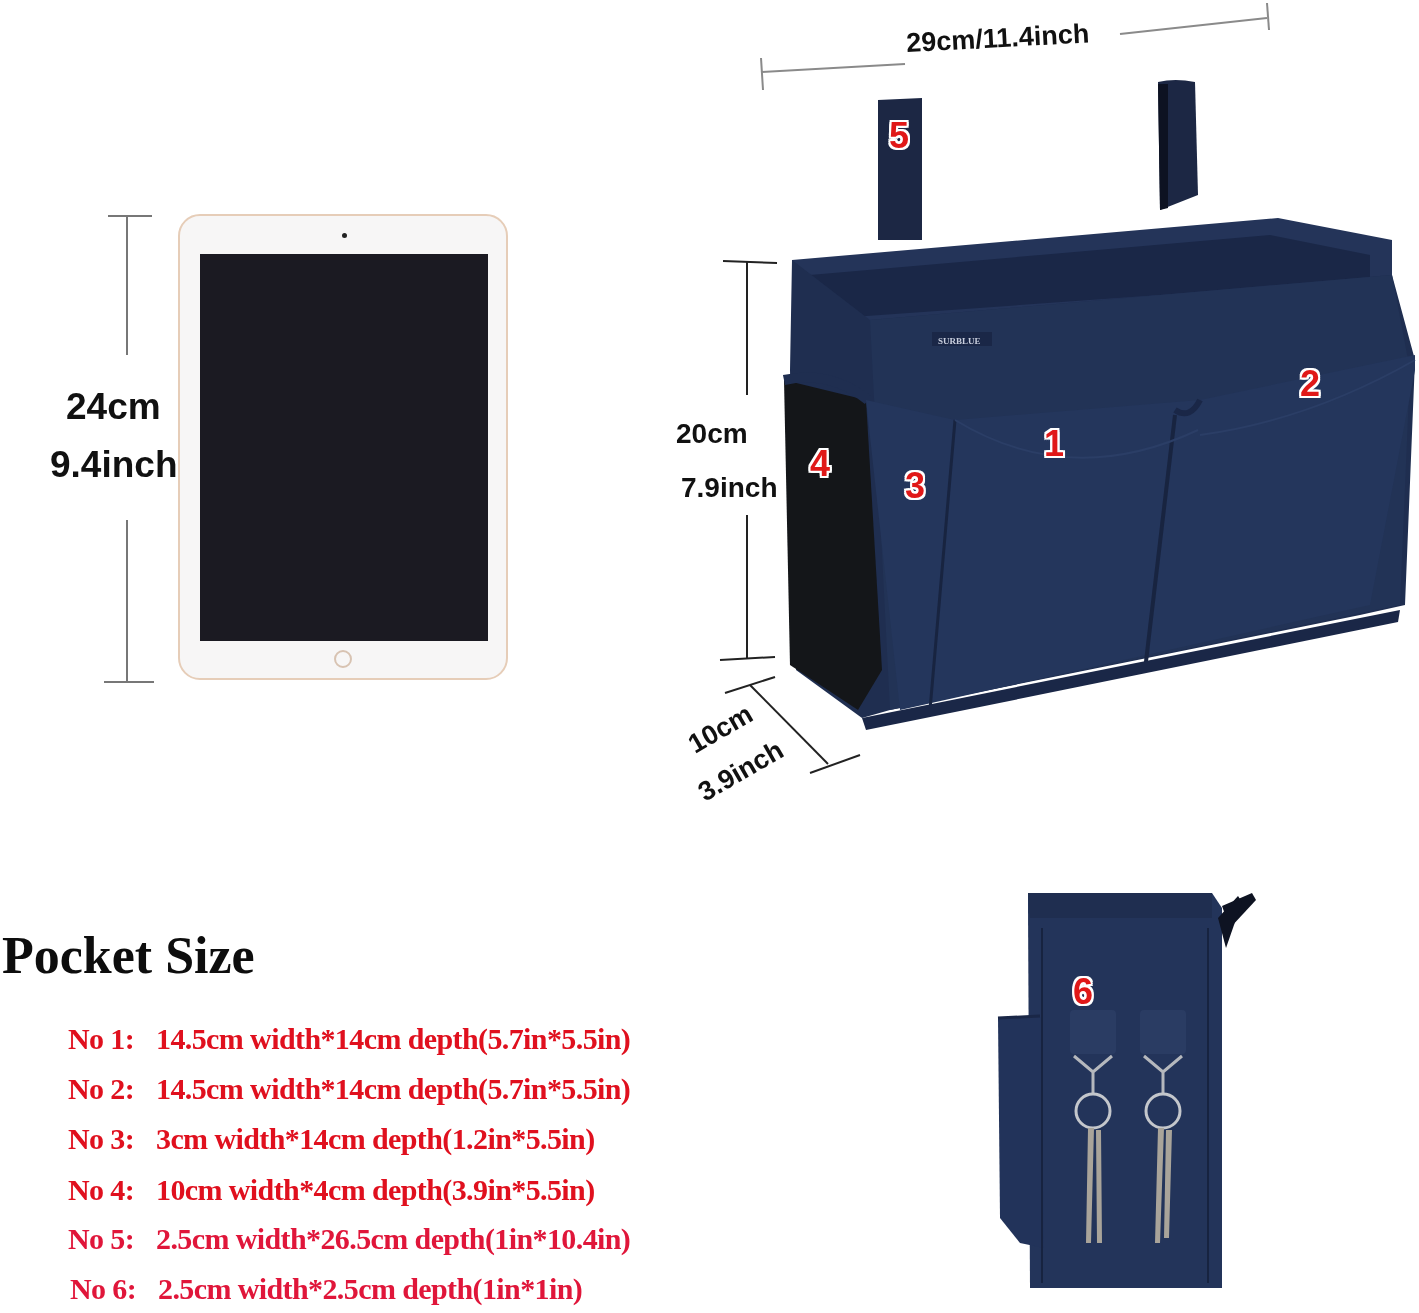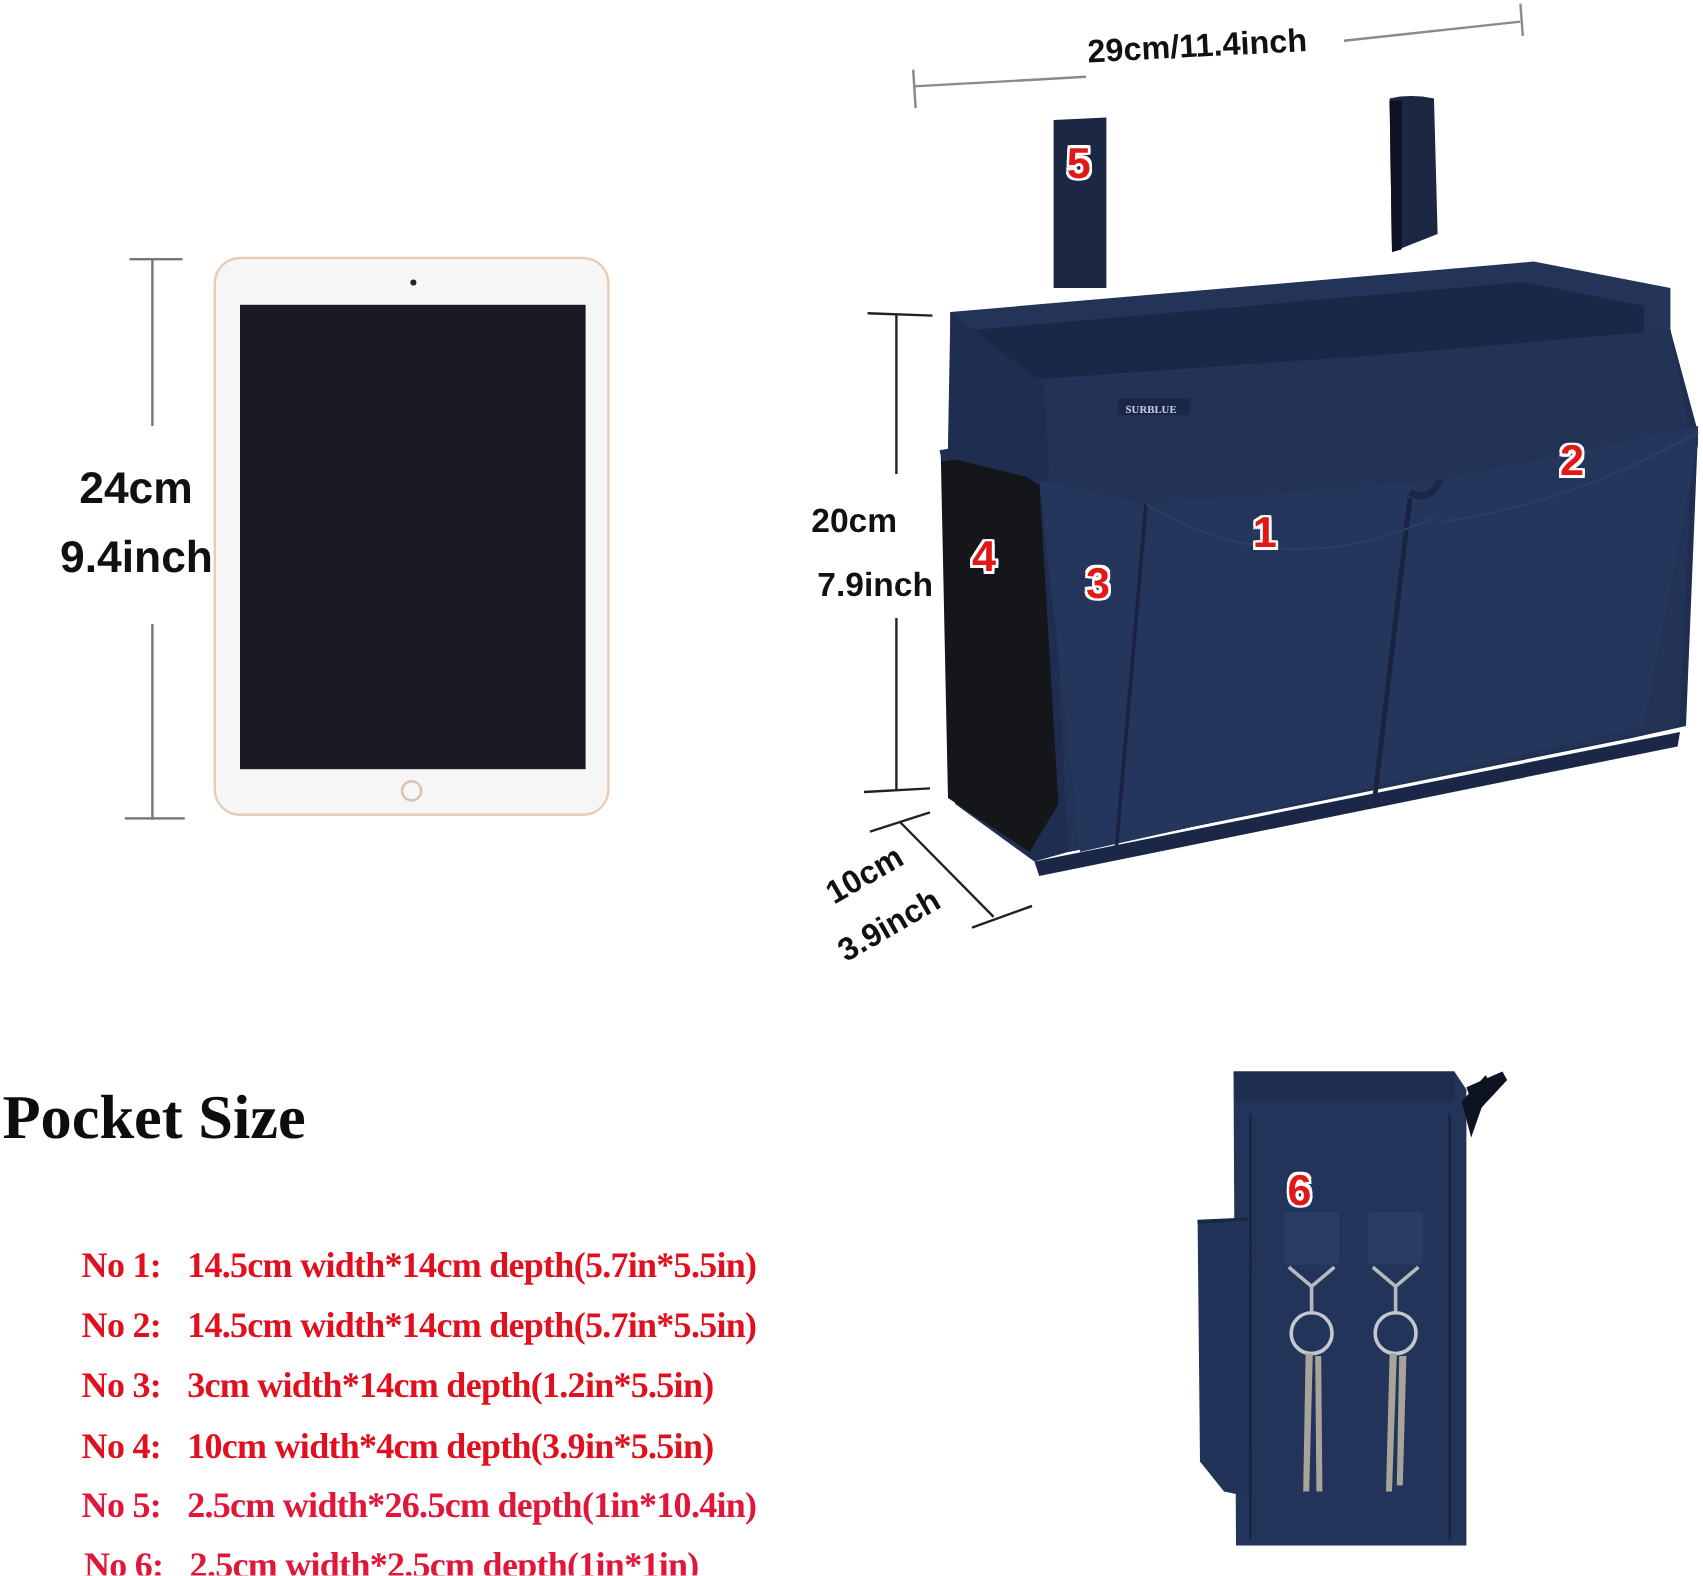--- a/index.html
+++ b/index.html
@@ -4,23 +4,23 @@
 <style>
   html,body{margin:0;padding:0;background:#fff;}
   body{width:1419px;height:1313px;position:relative;overflow:hidden;font-family:"Liberation Sans",sans-serif;}
   .abs{position:absolute;}
   .dimtxt{font-family:"Liberation Sans",sans-serif;font-weight:bold;color:#111;font-size:37px;line-height:1;}
   .line{position:absolute;background:#777;}
   .vline{width:2px;}
   .hline{height:2px;}
   .num{font-family:"Liberation Sans",sans-serif;font-weight:bold;color:#e01818;font-size:36px;line-height:1;
        text-shadow:-2px -2px 0 #fff,2px -2px 0 #fff,-2px 2px 0 #fff,2px 2px 0 #fff,0 2px 0 #fff,0 -2px 0 #fff,2px 0 0 #fff,-2px 0 0 #fff;}
-  .title{font-family:"Liberation Serif",serif;font-weight:bold;font-size:52px;color:#0d0d0d;}
+  .title{font-family:"Liberation Serif",serif;font-weight:bold;font-size:52px;color:#0d0d0d;margin-top:24px;}
   .spec{font-family:"Liberation Serif",serif;font-weight:bold;font-size:30px;color:#e0101e;white-space:nowrap;letter-spacing:-0.6px;}
-  .spec .lbl{display:inline-block;width:88px;margin-top:16px;}
+  .spec .lbl{display:inline-block;width:88px;}
 </style>
 </head>
 <body>
 
 <div class="abs" style="left:100px;top:215px;width:60px;height:470px;">
   <div class="line hline" style="left:8px;top:0;width:44px;"></div>
   <div class="line vline" style="left:26px;top:0;height:140px;"></div>
   <div class="line vline" style="left:26px;top:305px;height:163px;"></div>
   <div class="line hline" style="left:4px;top:466px;width:50px;"></div>
 </div>

